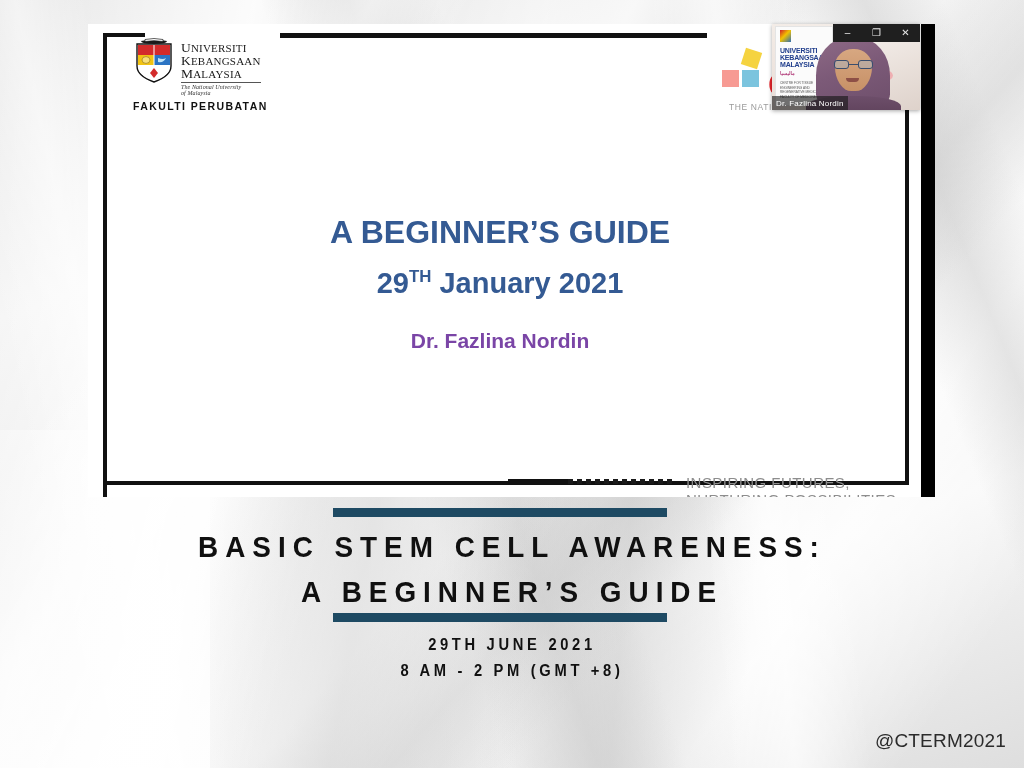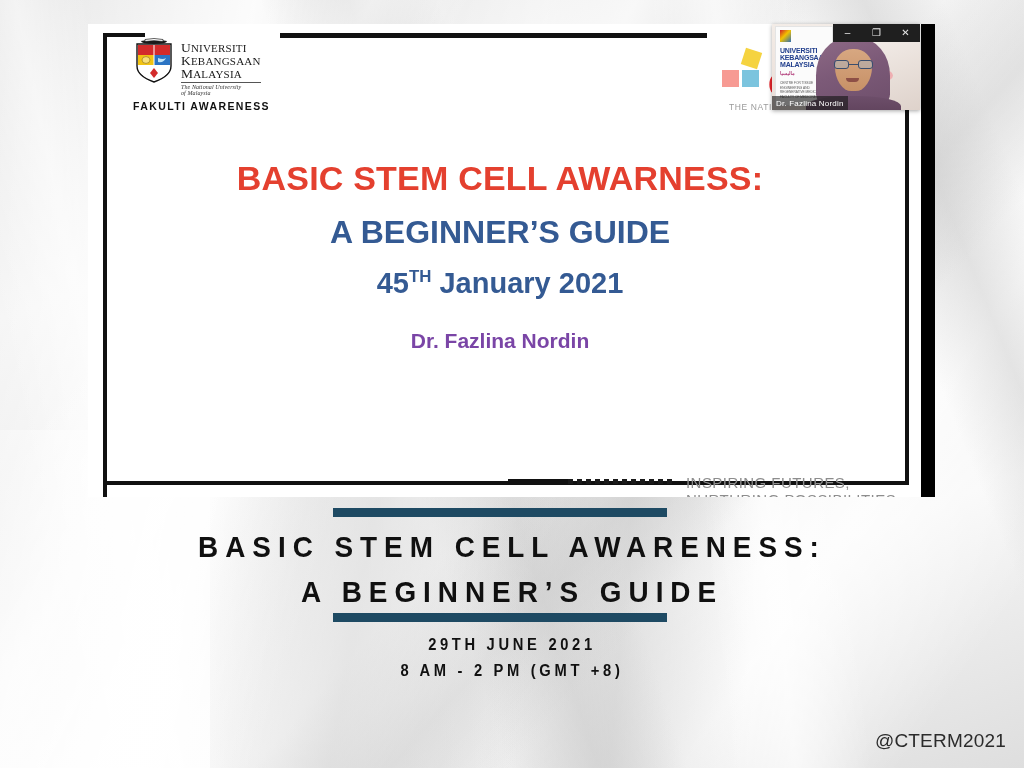--- a/index.html
+++ b/index.html
@@ -283,37 +283,36 @@
           <div class="ukm-words">
             <div class="w"><span class="cap">U</span>NIVERSITI</div>
             <div class="w"><span class="cap">K</span>EBANGSAAN</div>
             <div class="w"><span class="cap">M</span>ALAYSIA</div>
             <div class="ukm-sub">
               <div>The National University</div>
               <div>of Malaysia</div>
             </div>
           </div>
         </div>
-        <div id="ukm-faculty">FAKULTI AWARENESS</div>
+        <div id="ukm-faculty">FAKULTI PERUBATAN</div>
       </div>
 
       <div id="cterm-logo">
         <div class="sq-wrap">
           <div class="sq y"></div>
           <div class="sq p"></div>
           <div class="sq b"></div>
         </div>
         <div id="cterm-mark">CT</div>
         <div id="cterm-tag">THE NATIO</div>
       </div>
 
-      <div id="slide-title">BASIC STEM CELL AWARNESS:</div>
       <div id="slide-subtitle">A BEGINNER’S GUIDE</div>
       <div id="slide-date">
-        <span>45</span><sup>TH</sup><span> January 2021</span>
+        <span>29</span><sup>TH</sup><span> January 2021</span>
       </div>
       <div id="slide-presenter">Dr. Fazlina Nordin</div>
 
       <div id="footer-solid"></div>
       <div id="footer-dash"></div>
       <div id="slide-tagline">INSPIRING FUTURES, NURTURING POSSIBILITIES</div>
     </div>
   </div>
   <div id="pillar-right"></div>
 

